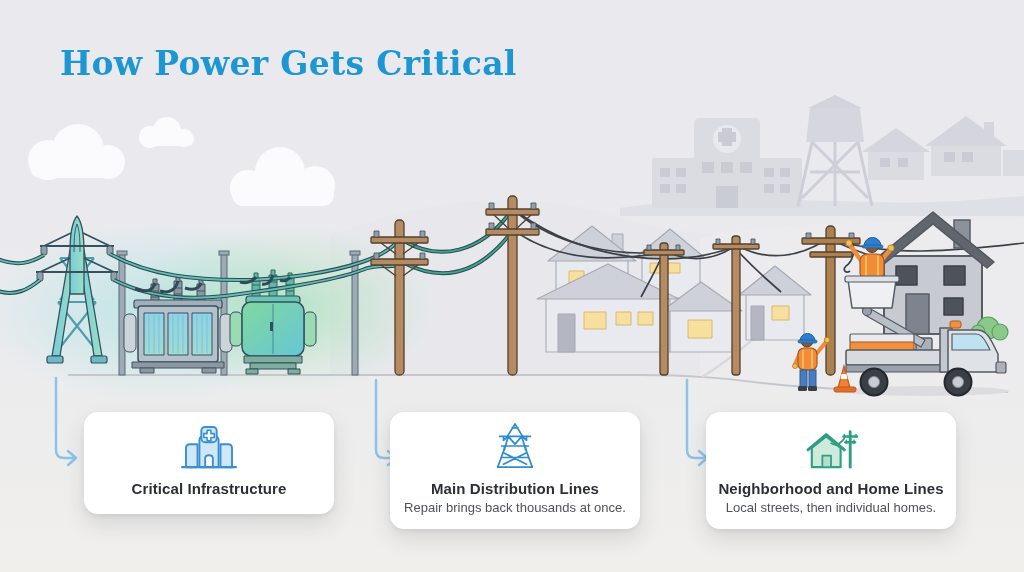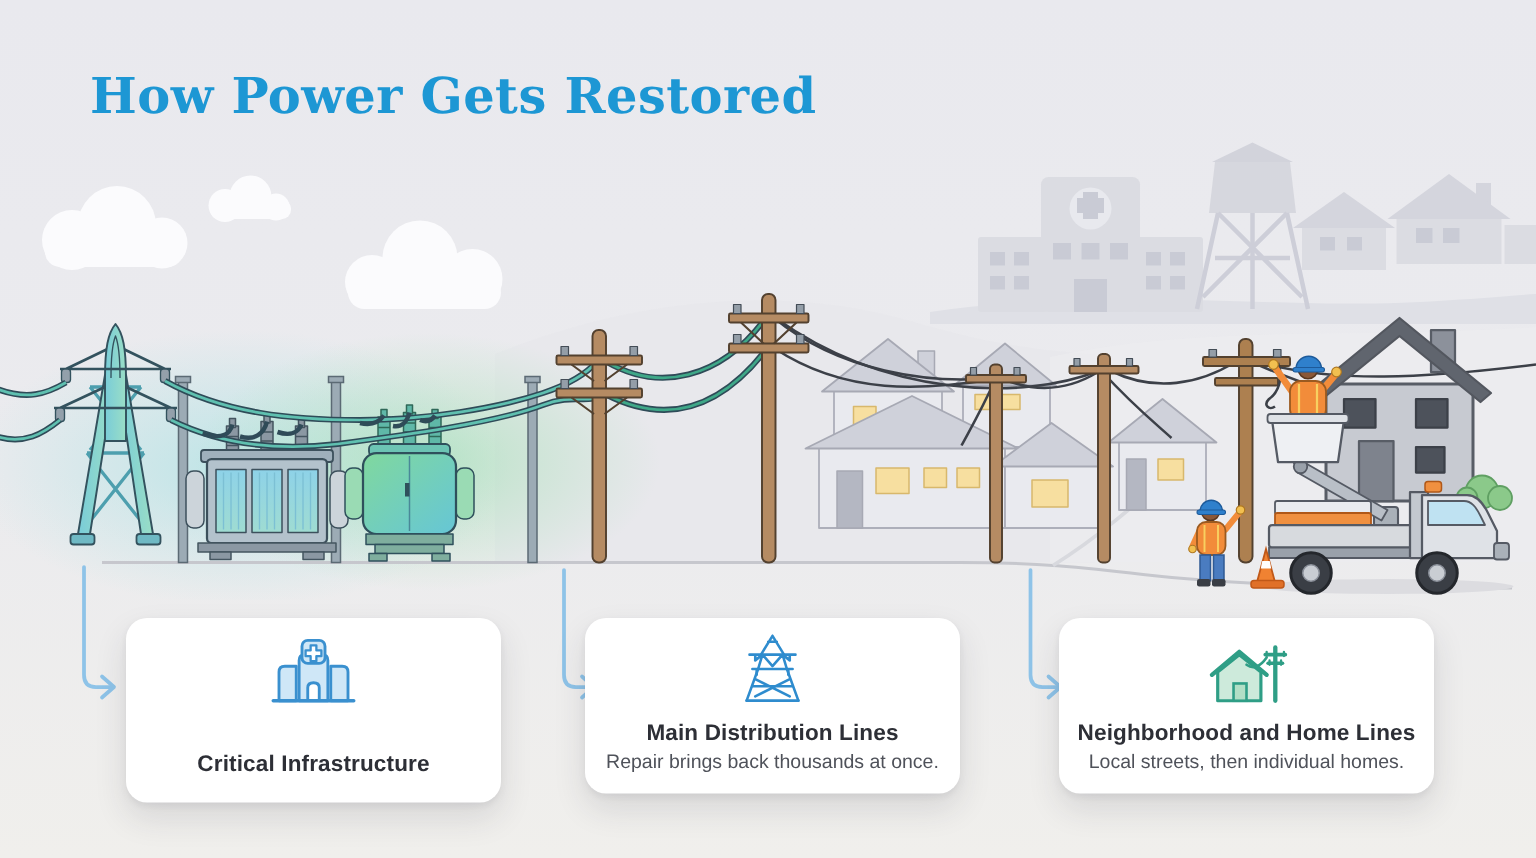--- a/index.html
+++ b/index.html
@@ -9,21 +9,21 @@
   .scene{position:absolute;left:0;top:0;}
   .page-title{position:absolute;left:60px;top:44px;margin:0;
     font-family:"DejaVu Serif",serif;font-weight:700;font-size:33px;color:#1d97d4;letter-spacing:.3px;}
   .flow-arrow{position:absolute;width:36px;height:96px;}
   .card{position:absolute;top:412px;width:250px;min-height:94px;background:#ffffff;border-radius:14px;
     box-shadow:0 10px 22px rgba(40,45,60,.12),0 2px 5px rgba(40,45,60,.07);
     display:flex;flex-direction:column;align-items:center;text-align:center;padding:13px 12px 14px;box-sizing:border-box;}
   .card .card-icon{height:46px;display:flex;align-items:flex-end;justify-content:center;}
   .card h2{margin:9px 0 3px;font-size:15px;font-weight:700;color:#2d2f36;letter-spacing:.1px;}
   .card p{margin:0;font-size:13px;color:#4f525a;}
-  #card-1{left:84px;gap:21px;} #card-2{left:390px;} #card-3{left:706px;}
+  #card-1{left:84px;} #card-2{left:390px;} #card-3{left:706px;}
 </style>
 </head>
 <body>
 
 <div class="canvas">
 
   <svg class="scene" width="1024" height="400" viewBox="0 0 1024 400">
     <defs>
       <radialGradient id="glowTeal" cx="50%" cy="50%" r="50%">
         <stop offset="0%" stop-color="#aee2e4" stop-opacity=".75"></stop>
@@ -392,21 +392,21 @@
       <rect x="808" y="386" width="9" height="5" rx="1.5" fill="#3a3e45"></rect>
     </g>
 
     <g>
       <polygon points="838,388 844,366 850,388" fill="#f08232" stroke="#c05818" stroke-width="1.2"></polygon>
       <polygon points="840.5,379 847.5,379 846.5,374 841.5,374" fill="#ffffff"></polygon>
       <rect x="834" y="387" width="22" height="5" rx="2" fill="#e07028" stroke="#c05818" stroke-width="1"></rect>
     </g>
   </svg>
 
-  <h1 class="page-title">How Power Gets Restored</h1>
+  <h1 class="page-title">How Power Gets Critical</h1>
 
   <svg class="flow-arrow" style="left:50px;top:376px;" viewBox="0 0 36 96">
     <path d="M6 2 V 74 Q 6 82 14 82 H 24" stroke="#8ec3e8" stroke-width="2.5" fill="none" stroke-linecap="round"></path>
     <path d="M18 75 L26 82 L18 89" stroke="#8ec3e8" stroke-width="2.5" fill="none" stroke-linecap="round" stroke-linejoin="round"></path>
   </svg>
   <svg class="flow-arrow" style="left:370px;top:378px;" viewBox="0 0 36 96">
     <path d="M6 2 V 72 Q 6 80 14 80 H 24" stroke="#8ec3e8" stroke-width="2.5" fill="none" stroke-linecap="round"></path>
     <path d="M18 73 L26 80 L18 87" stroke="#8ec3e8" stroke-width="2.5" fill="none" stroke-linecap="round" stroke-linejoin="round"></path>
   </svg>
   <svg class="flow-arrow" style="left:681px;top:378px;" viewBox="0 0 36 96">

